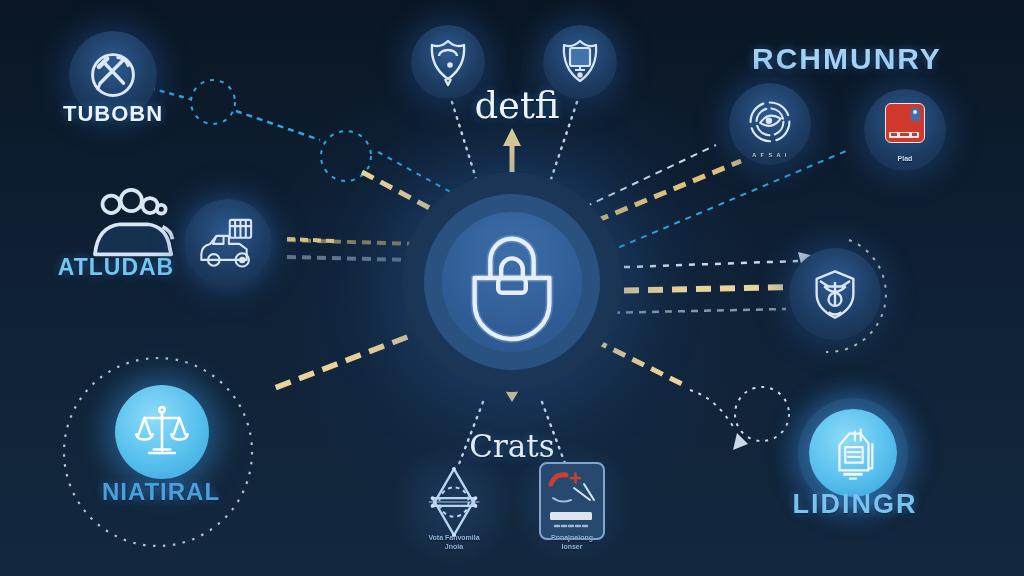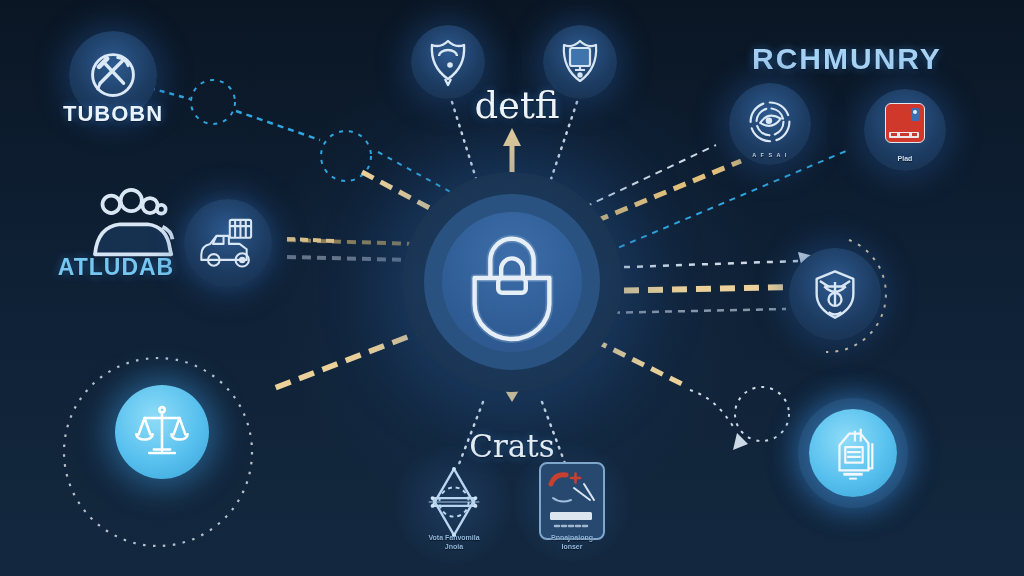--- a/index.html
+++ b/index.html
@@ -211,20 +211,21 @@
     <svg width="58" height="56" viewBox="0 0 48 48">
       <g fill="none" stroke="#ffffff" stroke-width="2.2" stroke-linecap="round" stroke-linejoin="round">
         <circle cx="24" cy="5" r="2.3"></circle>
         <path d="M24 7 v33 M9 12 h30"></path>
         <path d="M9 12 L4 26 M9 12 L14 26 M2 26 a7 4.5 0 0 0 14 0"></path>
         <path d="M39 12 L34 26 M39 12 L44 26 M32 26 a7 4.5 0 0 0 14 0"></path>
         <path d="M13 42 h22 M17 39 h14"></path>
       </g>
     </svg>
   </div>
+  <div class="lbl" style="left:76px;top:478px;width:170px;font-size:24px;color:#4aa0de;">NIATIRAL</div>
 
   <div class="lbl serif" style="left:447px;top:428px;width:130px;font-size:31px;color:#e3ebf4;">Crats</div>
   <div class="node star-glow"></div>
   <svg style="position:absolute;left:415px;top:463px;" width="78" height="78" viewBox="0 0 80 80">
     <g fill="none" stroke="#b9d6f0" stroke-width="2.4" stroke-linejoin="round">
       <polygon points="40,6 62,44 18,44"></polygon>
       <polygon points="40,74 18,36 62,36"></polygon>
       <circle cx="40" cy="40" r="15" stroke-width="2" stroke-dasharray="4 4"></circle>
       <path d="M14 40 h52" stroke-width="1.4" opacity=".6"></path>
     </g>
@@ -266,13 +267,14 @@
         <path d="M14 22 l10 -12 h12 l8 10 v28 h-30 Z"></path>
         <path d="M30 7 v11 M36 5 v13"></path>
         <rect x="20" y="24" width="18" height="16"></rect>
         <path d="M22 29 h14 M22 34 h14"></path>
         <path d="M48 20 v26 h-4"></path>
         <path d="M18 52 h20" stroke-width="3"></path>
         <path d="M24 56.5 h8" stroke-width="2"></path>
       </g>
     </svg>
   </div>
+  <div class="lbl" style="left:780px;top:489px;width:150px;font-size:27px;letter-spacing:2px;color:#79c4ef;">LIDINGR</div>
 </div>
 
 </body></html>

